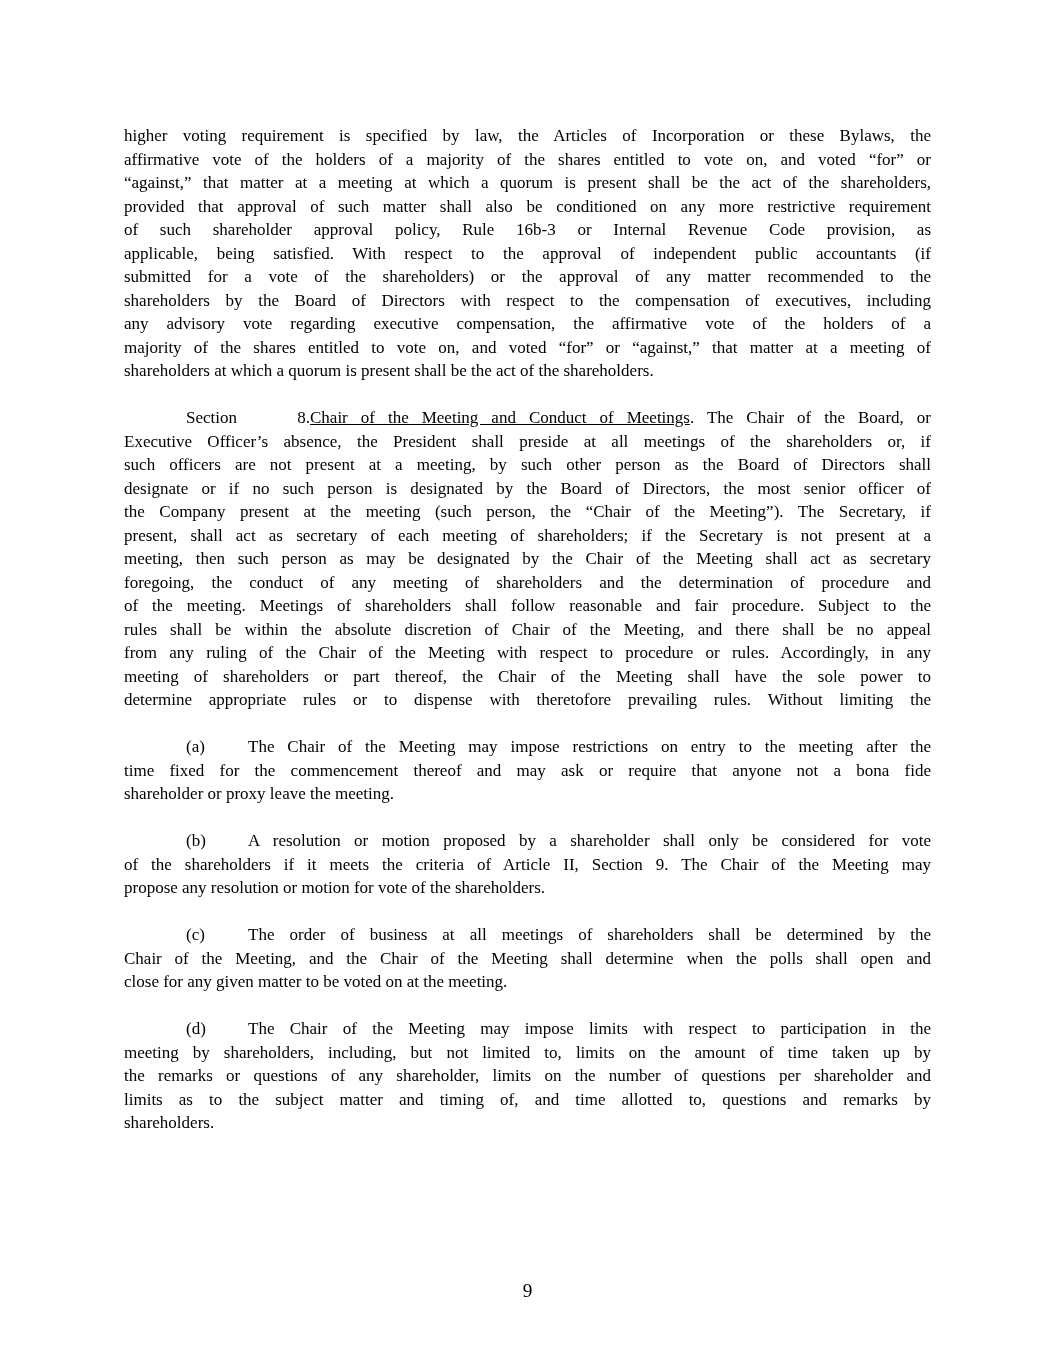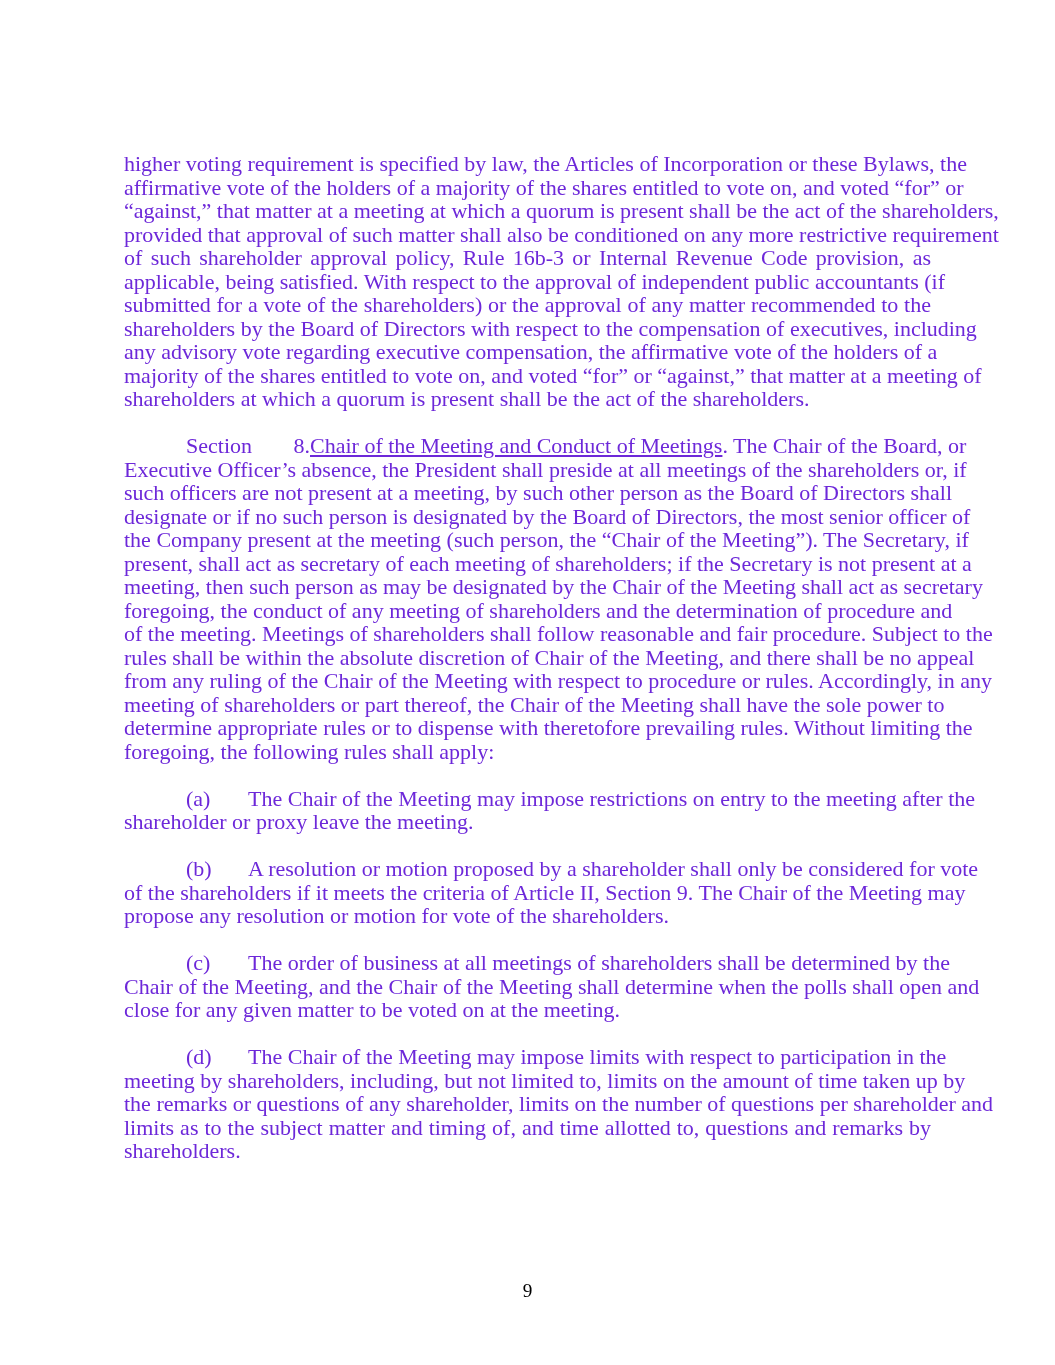--- a/index.html
+++ b/index.html
@@ -1,17 +1,17 @@
 <!DOCTYPE html>
 <html><head>
 <meta charset="utf-8">
 <style>
   html, body { margin: 0; padding: 0; background: #ffffff; }
   body { width: 1055px; height: 1365px; position: relative; overflow: hidden; }
-  .page { position: absolute; left: 124px; top: 124px; width: 807px; color: #6d28d9; font-family: "Liberation Serif", serif; font-size: 22px; margin-top: 28px; }
+  .page { position: absolute; left: 124px; top: 124px; width: 807px; color: #000000; font-family: "Liberation Serif", serif; font-size: 17px; }
   .para { margin: 0 0 23.5px 0; }
   .line { display: block; height: 23.5px; line-height: 23.5px; text-align: justify; text-align-last: justify; white-space: nowrap; overflow: visible; }
   .line.last { text-align-last: left; }
   .indent { padding-left: 62px; }
   .sec-num { display: inline-block; width: 124px; }
   .item-label { display: inline-block; width: 62px; }
   .u { text-decoration: underline; }
   .page-number { position: absolute; left: 0; width: 1055px; top: 1280px; text-align: center; font-family: "Liberation Serif", serif; font-size: 19.2px; }
 </style>
 </head>
@@ -40,25 +40,25 @@
     <span class="line">designate or if no such person is designated by the Board of Directors, the most senior officer of</span>
     <span class="line">the Company present at the meeting (such person, the “Chair of the Meeting”). The Secretary, if</span>
     <span class="line">present, shall act as secretary of each meeting of shareholders; if the Secretary is not present at a</span>
     <span class="line">meeting, then such person as may be designated by the Chair of the Meeting shall act as secretary</span>
     <span class="line">foregoing, the conduct of any meeting of shareholders and the determination of procedure and</span>
     <span class="line">of the meeting. Meetings of shareholders shall follow reasonable and fair procedure. Subject to the</span>
     <span class="line">rules shall be within the absolute discretion of Chair of the Meeting, and there shall be no appeal</span>
     <span class="line">from any ruling of the Chair of the Meeting with respect to procedure or rules. Accordingly, in any</span>
     <span class="line">meeting of shareholders or part thereof, the Chair of the Meeting shall have the sole power to</span>
     <span class="line">determine appropriate rules or to dispense with theretofore prevailing rules. Without limiting the</span>
-    <span class="line last">foregoing, the following rules shall apply:</span>
   </div>
 
   <div class="para">
     <span class="line indent"><span class="item-label">(a)</span><span>The Chair of the Meeting may impose restrictions on entry to the meeting after the</span></span>
+    <span class="line">time fixed for the commencement thereof and may ask or require that anyone not a bona fide</span>
     <span class="line last">shareholder or proxy leave the meeting.</span>
   </div>
 
   <div class="para">
     <span class="line indent"><span class="item-label">(b)</span><span>A resolution or motion proposed by a shareholder shall only be considered for vote</span></span>
     <span class="line">of the shareholders if it meets the criteria of Article II, Section 9. The Chair of the Meeting may</span>
     <span class="line last">propose any resolution or motion for vote of the shareholders.</span>
   </div>
 
   <div class="para">

